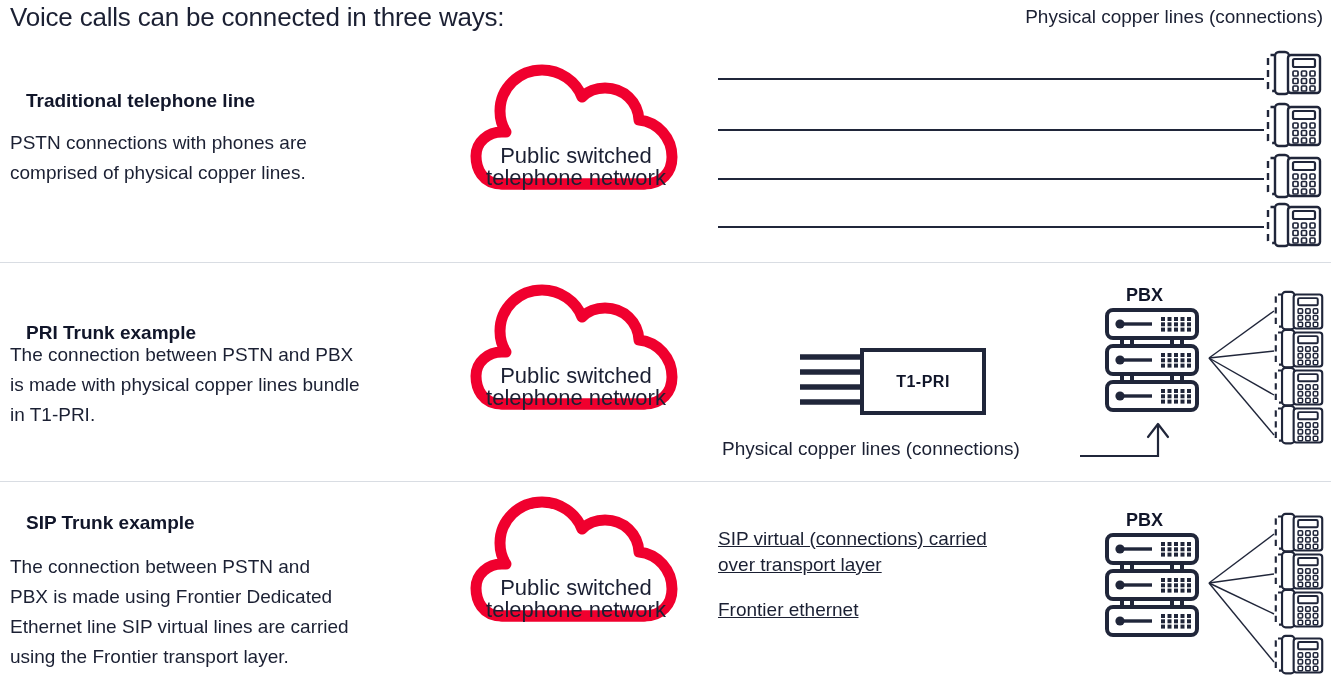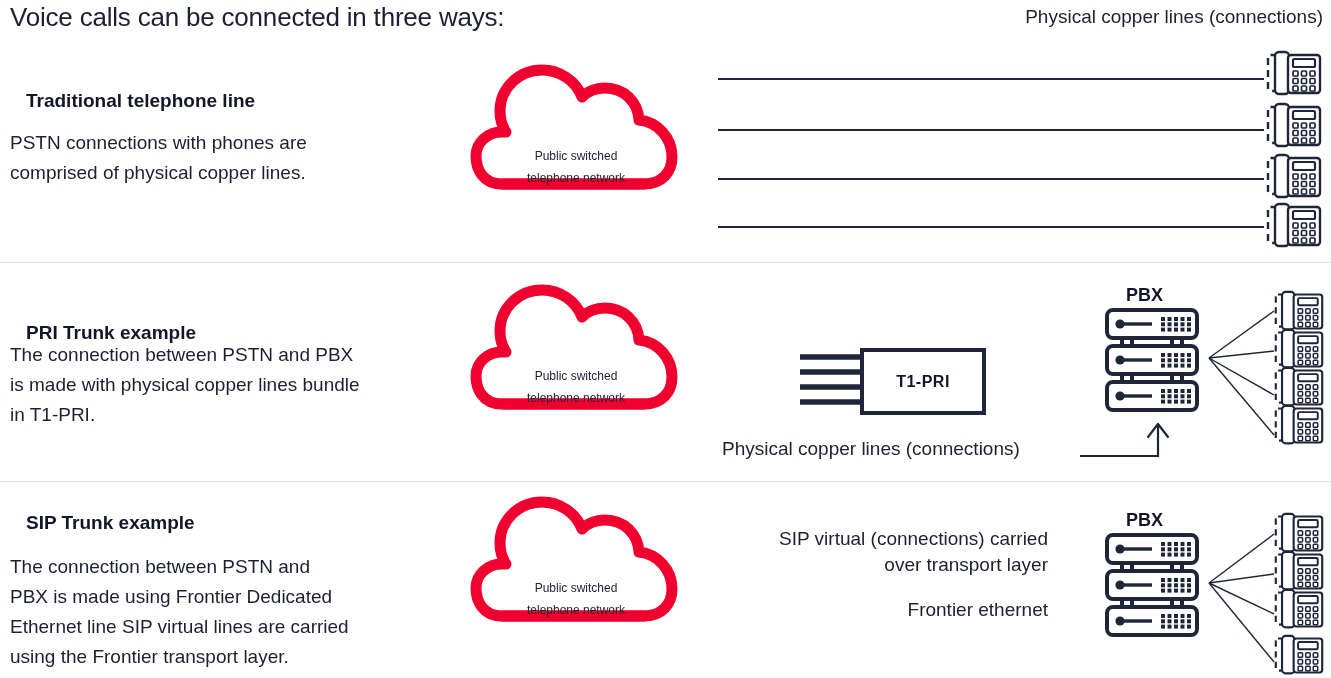--- a/index.html
+++ b/index.html
@@ -74,42 +74,42 @@
     width: 460px;
   }
 
   
   .cloud-wrap { position: absolute; }
   .cloud-label {
     position: absolute;
     left: 0;
     width: 100%;
     text-align: center;
-    font-size: 12px;
+    font-size: 22px;
     line-height: 22px;
     color: #1b2033;
     pointer-events: none;
   }
 
   
   .copper-line {
     position: absolute;
     height: 1.6px;
     background: #20263a;
   }
 
   
   .diag-label {
     position: absolute;
     font-size: 19px;
     line-height: 26px;
     color: #1b2033;
     white-space: nowrap;
   }
-  .diag-label.center { text-align: right; white-space: normal; }
+  .diag-label.center { text-align: left; white-space: normal; text-decoration: underline; }
   .pbx-label {
     position: absolute;
     font-size: 18px;
     font-weight: bold;
     color: #11162a;
     white-space: nowrap;
   }
 
   
   svg { display: block; overflow: visible; }

